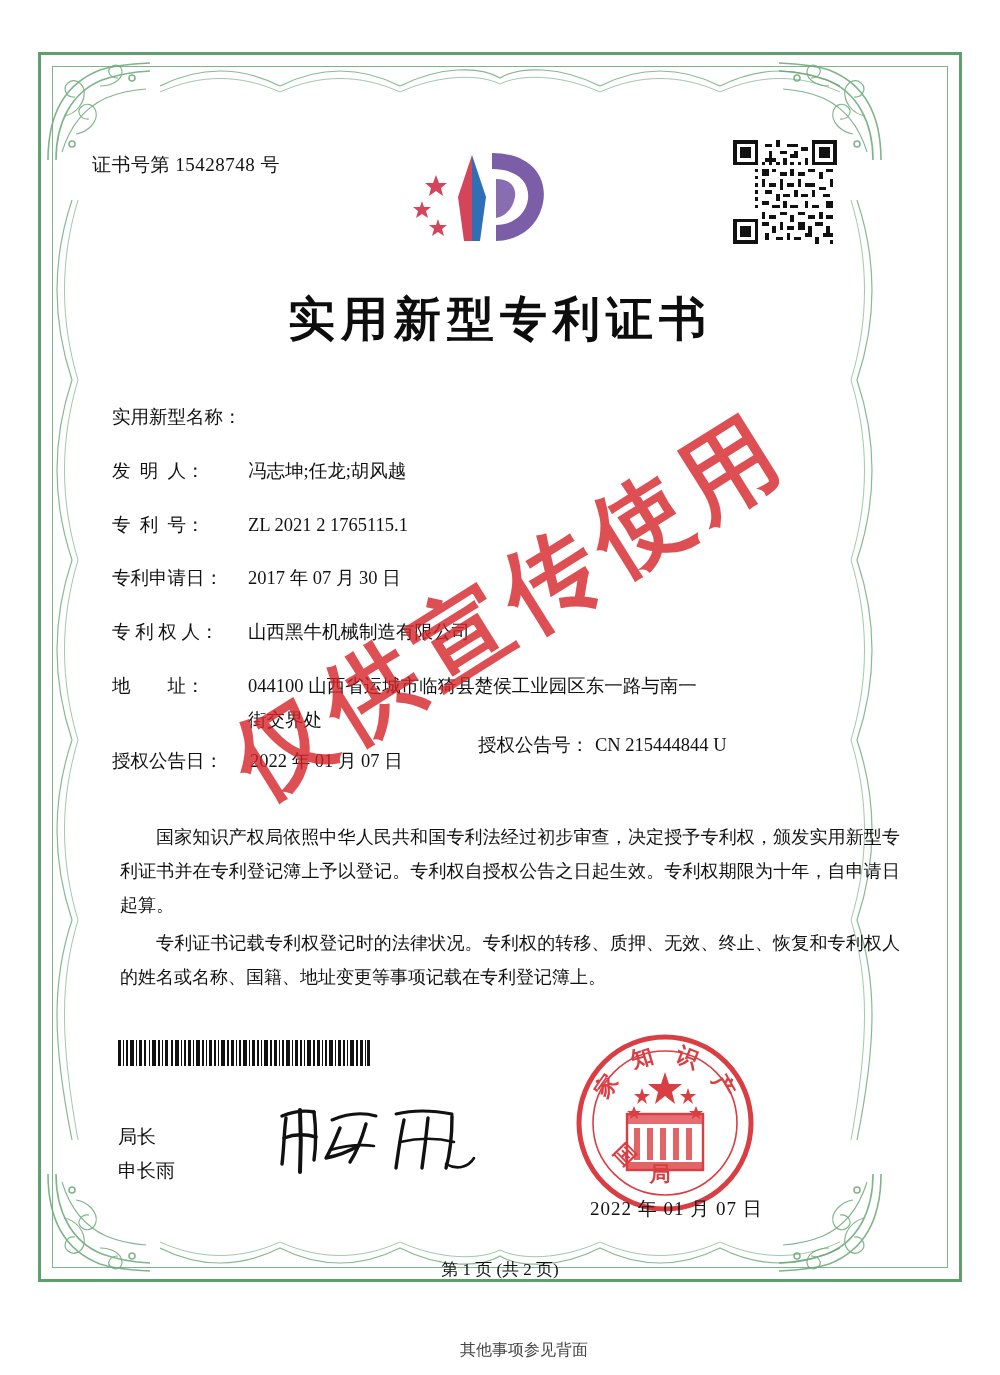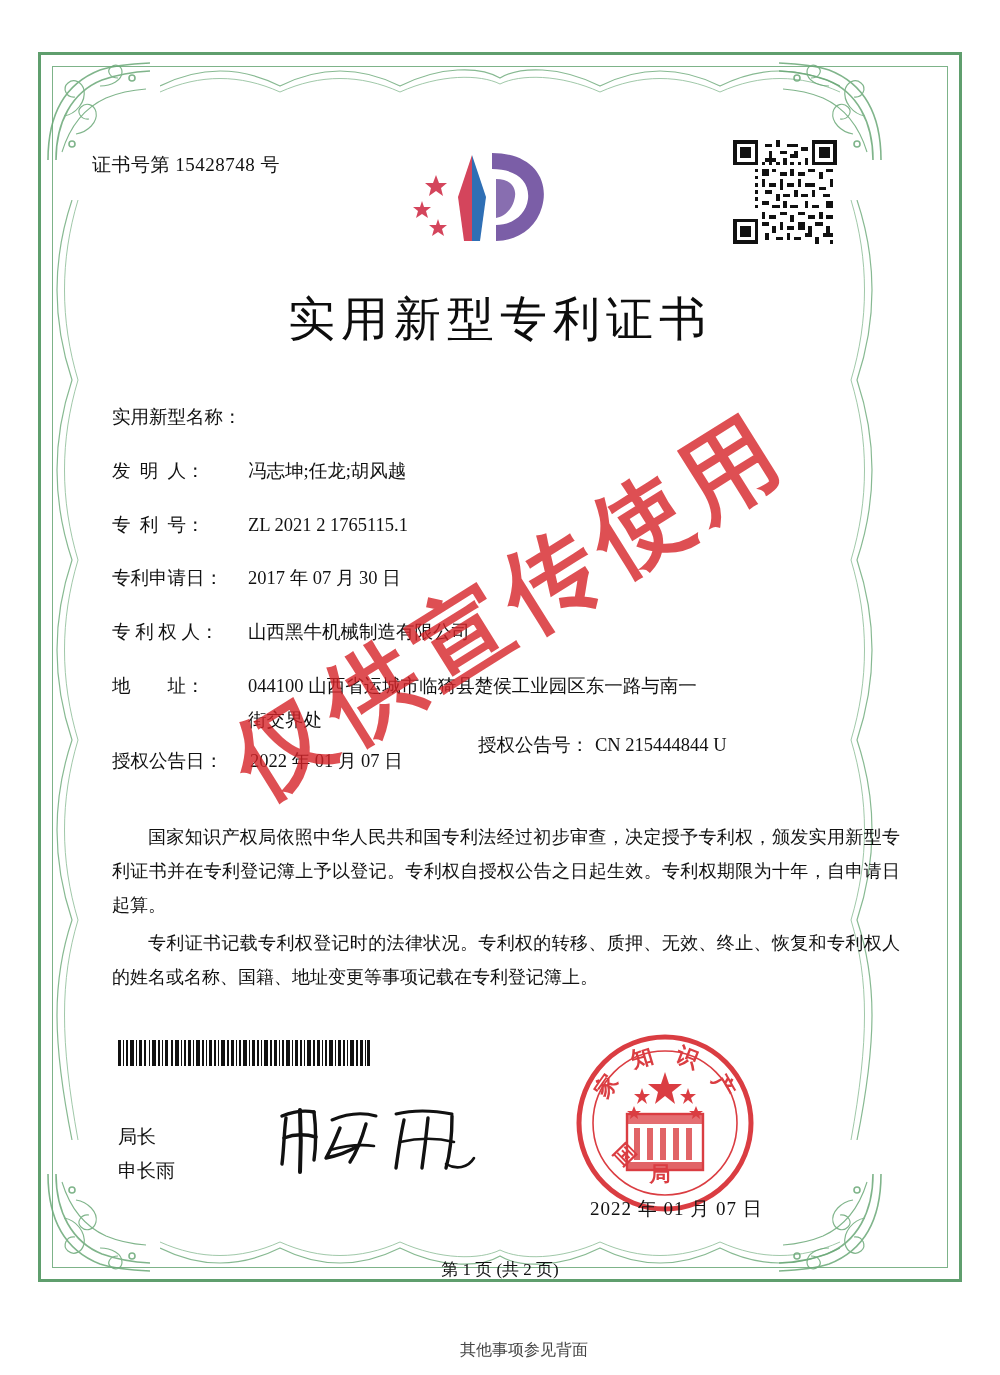--- a/index.html
+++ b/index.html
@@ -97,21 +97,21 @@
     width: 104px; height: 104px;
   }
 
   
   .main-title {
     position: absolute;
     left: 0; top: 288px;
     width: 1000px;
     text-align: center;
     font-size: 47px;
-    font-weight: normal;
+    font-weight: bold;
     letter-spacing: 6px;
     color: #0d0d0d;
     font-family: "Liberation Serif", serif;
   }
 
   
   .fields {
     position: absolute;
     left: 112px; top: 404px;
     width: 790px;
@@ -149,21 +149,21 @@
   .paragraphs {
     position: absolute;
     left: 112px; top: 820px;
     width: 788px;
     font-size: 18px;
     line-height: 34px;
     color: #111;
     text-align: justify;
   }
   .paragraphs p {
-    margin: 0 0 4px 0;
+    margin: 0 0 4px 8px;
     text-indent: 36px;
   }
 
   
   .barcode {
     position: absolute;
     left: 118px; top: 1040px;
     width: 252px; height: 26px;
   }
 

